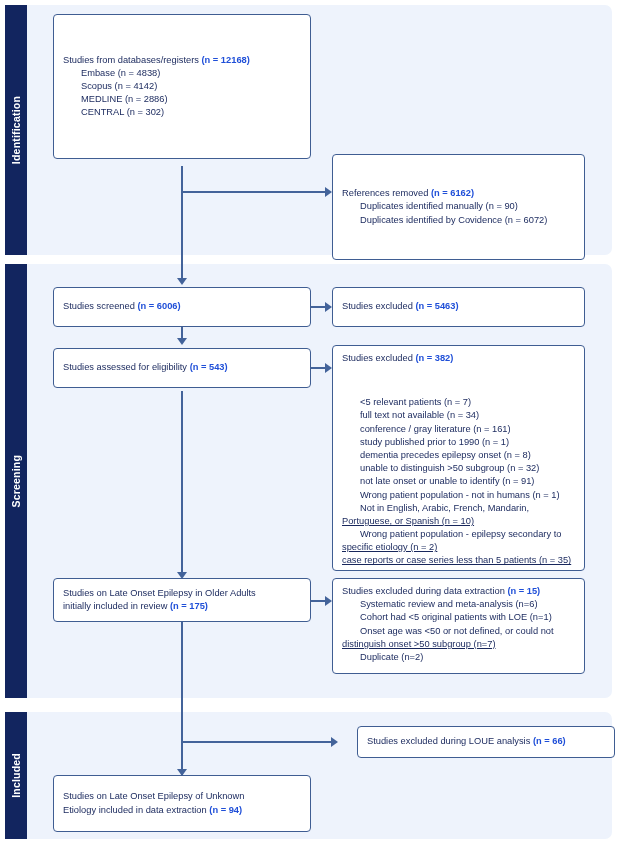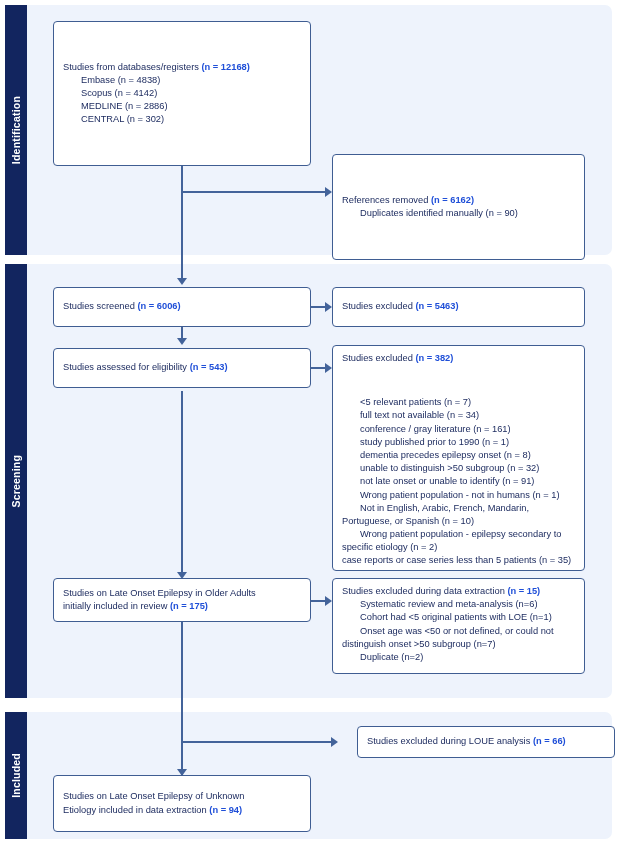--- a/index.html
+++ b/index.html
@@ -48,21 +48,21 @@
     display: flex;
     flex-direction: column;
     justify-content: center;
   }
   .box.v-top { justify-content: flex-start; }
   .box .title { white-space: nowrap; }
   .box .title.wrap { white-space: normal; }
   .n { color: #1f4fd8; font-weight: bold; }
   ul.sublist { list-style: none; }
   ul.sublist li { padding-left: 18px; text-indent: -0px; }
-  ul.sublist li.cont { padding-left: 0; }
+  ul.sublist li.cont { padding-left: 0; text-decoration: underline; }
 
   
   .ln { position: absolute; background: #43639a; }
   .vln { width: 1.8px; }
   .hln { height: 1.8px; }
   .arrow-d, .arrow-r { position: absolute; width: 0; height: 0; }
   .arrow-d {
     border-left: 5px solid transparent;
     border-right: 5px solid transparent;
     border-top: 7px solid #43639a;
@@ -112,40 +112,41 @@
 
   <div class="ln hln" style="left:311px; top:600px; width:16px; height:1.8px;"></div>
   <div class="arrow-r" style="left:325px; top:596px;"></div>
 
   <div class="ln vln" style="left:181px; top:622px; width:1.8px; height:153px;"></div>
   <div class="arrow-d" style="left:177px; top:769px;"></div>
 
   <div class="ln hln" style="left:181px; top:741px; width:152px; height:1.8px;"></div>
   <div class="arrow-r" style="left:331px; top:737px;"></div>
 
-  <div class="box v-top" style="left:53px; top:21px; width:258px; height:145px; justify-content:center;">
+  <div class="box v-top" style="left:53px; top:14px; width:258px; height:145px; justify-content:center;">
     <div class="title">
       <span>Studies from databases/registers</span>
       <span class="n">(n = 12168)</span>
     </div>
     <ul class="sublist">
       <li>Embase (n = 4838)</li>
       <li>Scopus (n = 4142)</li>
       <li>MEDLINE (n = 2886)</li>
       <li>CENTRAL (n = 302)</li>
     </ul>
   </div>
 
   <div class="box" style="left:332px; top:154px; width:253px; height:106px;">
     <div class="title">
       <span>References removed</span>
       <span class="n">(n = 6162)</span>
     </div>
     <ul class="sublist">
       <li>Duplicates identified manually (n = 90)</li>
+      <li>Duplicates identified by Covidence (n = 6072)</li>
     </ul>
   </div>
 
   <div class="box" style="left:53px; top:287px; width:258px; height:40px;">
     <div class="title">
       <span>Studies screened</span>
       <span class="n">(n = 6006)</span>
     </div>
   </div>
 

